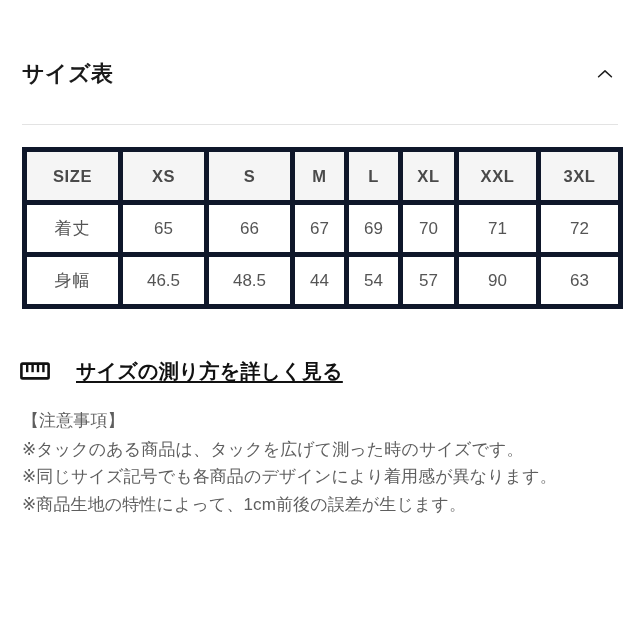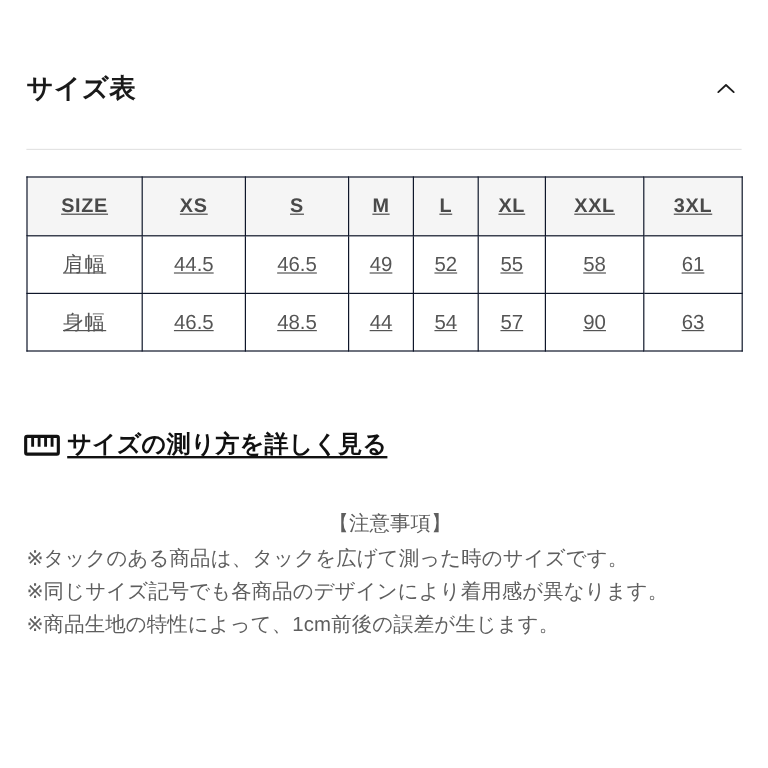--- a/index.html
+++ b/index.html
@@ -66,27 +66,26 @@
     top: 147px;
     width: 596px;
   }
   table.size-table {
     border-collapse: collapse;
     width: 596px;
     table-layout: fixed;
   }
   table.size-table th,
   table.size-table td {
-    border: 1px solid #0f172a;
+    border: 5px solid #0f172a;
     text-align: center;
     vertical-align: middle;
     font-size: 17px;
     font-weight: normal;
     padding: 0;
-    text-decoration: underline;
   }
   table.size-table thead th {
     background: #f5f5f5;
     height: 48px;
     font-weight: bold;
     color: #4a4a4a;
     font-size: 16.5px;
     letter-spacing: 0.6px;
   }
   table.size-table tbody td {
@@ -110,21 +109,21 @@
   col.c-xxl   { width: 82px; }
   col.c-3xl   { width: 82px; }
 
   
   .measure-link {
     position: absolute;
     left: 20px;
     top: 360px;
     display: flex;
     align-items: center;
-    gap: 6px;
+    gap: 26px;
     text-decoration: none;
     color: #111111;
     cursor: pointer;
   }
   .ruler-icon {
     width: 30px;
     height: 22px;
     flex: 0 0 auto;
     display: block;
   }
@@ -147,22 +146,21 @@
     color: #5e5e5e;
     font-size: 17px;
     line-height: 1.62;
     letter-spacing: 0.1px;
   }
   .notes .note-line {
     margin: 0;
     padding: 0;
   }
   .notes .note-heading {
-    margin: 16px 0 1px 0;
-    text-align: center;
+    margin: 0 0 1px 0;
   }
 </style>
 </head>
 <body>
 
 <div class="page">
 
   <div class="section-header">
     <div class="section-title">サイズ表</div>
     <div class="chevron">
@@ -193,28 +191,28 @@
           <th>S</th>
           <th>M</th>
           <th>L</th>
           <th>XL</th>
           <th>XXL</th>
           <th>3XL</th>
         </tr>
       </thead>
       <tbody>
         <tr>
-          <td class="row-label">肩幅</td>
-          <td>44.5</td>
-          <td>46.5</td>
-          <td>49</td>
-          <td>52</td>
-          <td>55</td>
-          <td>58</td>
-          <td>61</td>
+          <td class="row-label">着丈</td>
+          <td>65</td>
+          <td>66</td>
+          <td>67</td>
+          <td>69</td>
+          <td>70</td>
+          <td>71</td>
+          <td>72</td>
         </tr>
         <tr>
           <td class="row-label">身幅</td>
           <td>46.5</td>
           <td>48.5</td>
           <td>44</td>
           <td>54</td>
           <td>57</td>
           <td>90</td>
           <td>63</td>

